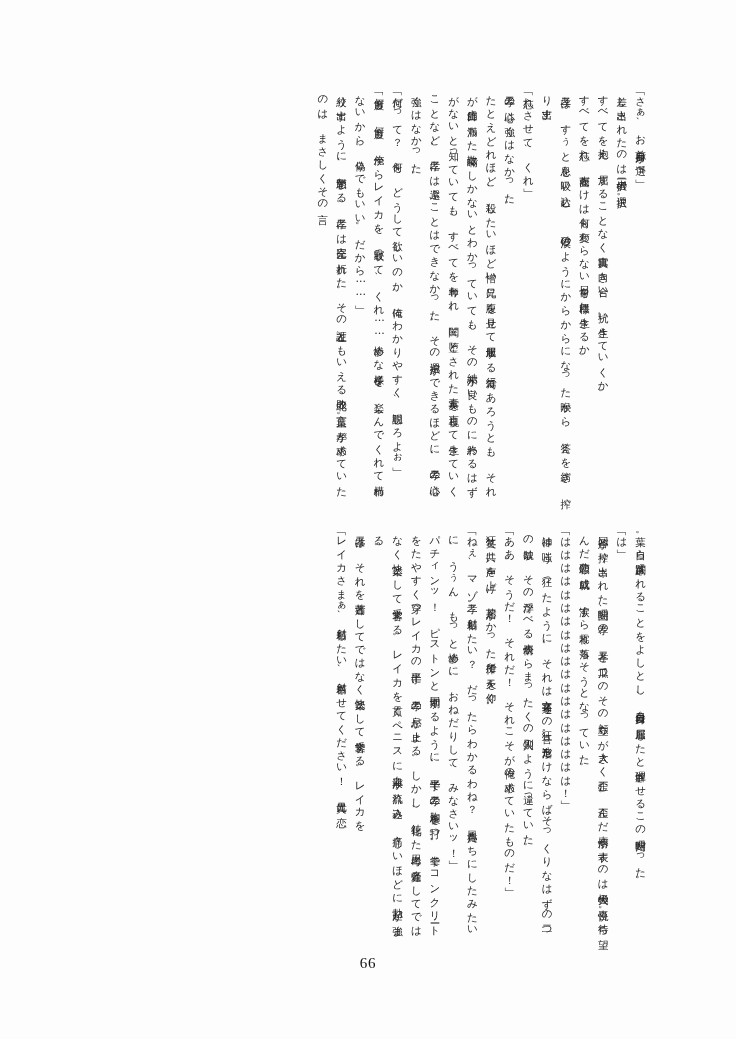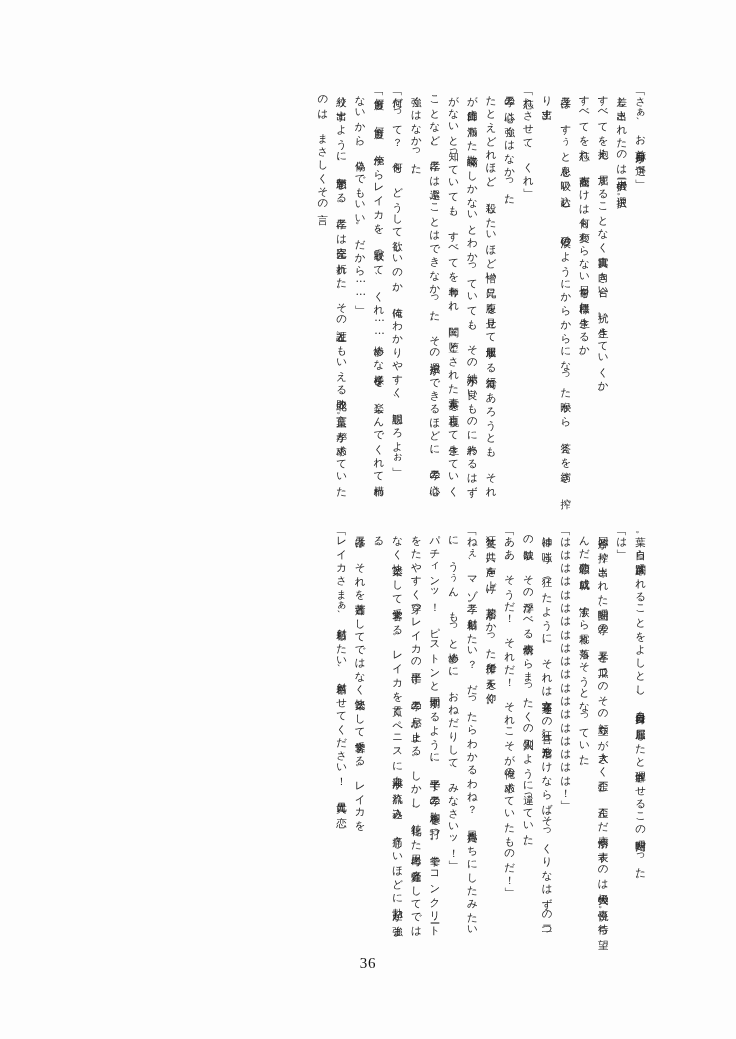--- a/index.html
+++ b/index.html
@@ -83,15 +83,15 @@
 回答が搾り出された瞬間、一孝の、孝二と瓜二つのその顔立ちが大きく歪む。歪んだ表情が表すのは極大の喜悦。待ち望んだ悲願の成就に、涙すら零れ落ちそうとなっていた。
 「ははははははははははははははははははは！」
 神は嗤う。狂ったように。それは文字通りの狂喜。造形だけならばそっくりなはずの二つの貌は、その浮かべる表情からまったくの別人のように違っていた。
 「ああ、そうだ！　それだ！　それこそが俺の求めていたものだ！」
 狂笑と共に声を上げ、芝居がかった所作で天を仰ぐ。
 「ねぇ、マゾ孝二。射精したい？　だったらわかるわね？　風貴たちにしたみたいに、うぅん、もっと惨めに、おねだりして、みなさいッ！」
 パチィンッ！　ピストンと同期するように、平手で孝二の胸板を打つ。拳でコンクリートをたやすく穿つレイカの平手に、孝二の息が止まる。しかし、鈍化した思考に痛覚としてではなく快楽として受容する。レイカを貫くペニスに血液が流れ込み、痛々しいほどに勃起が強まる。
 孝二は、それを苦痛としてではなく快楽として受容する。レイカを
 「レイカさまぁ、射精したい、射精させてください！　兄貴に恋</div>
 
-  <div class="page-number">36</div>
+  <div class="page-number">66</div>
 
 </div>
 
 </body></html>

